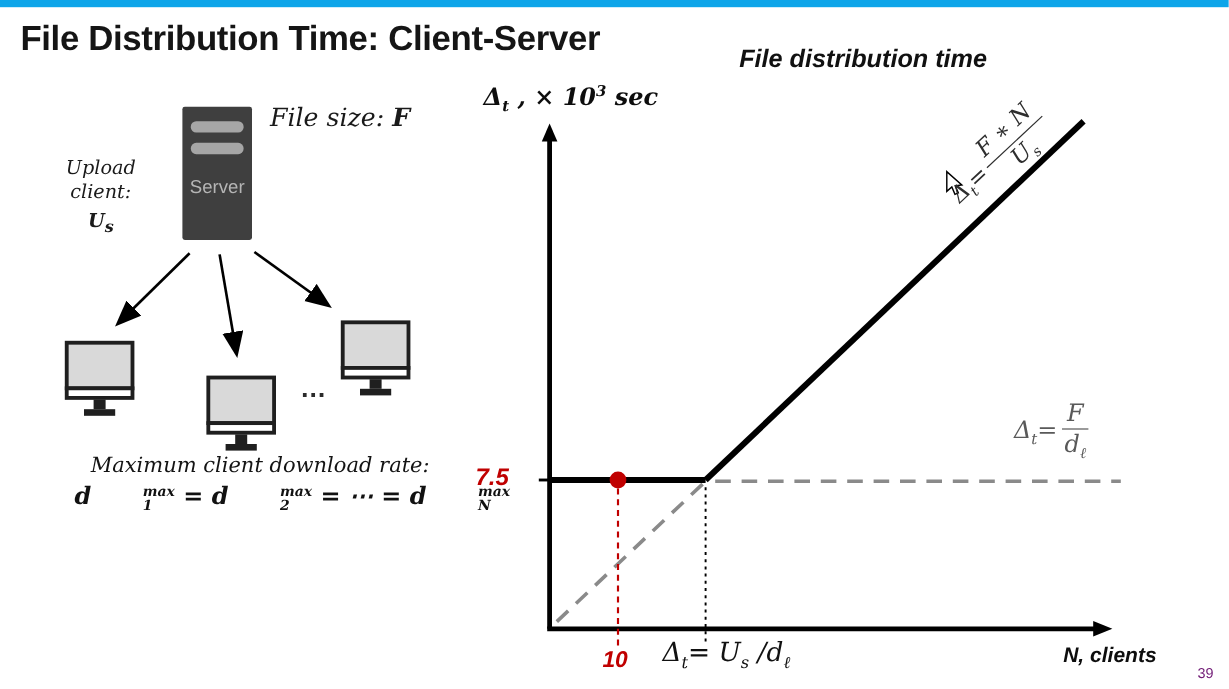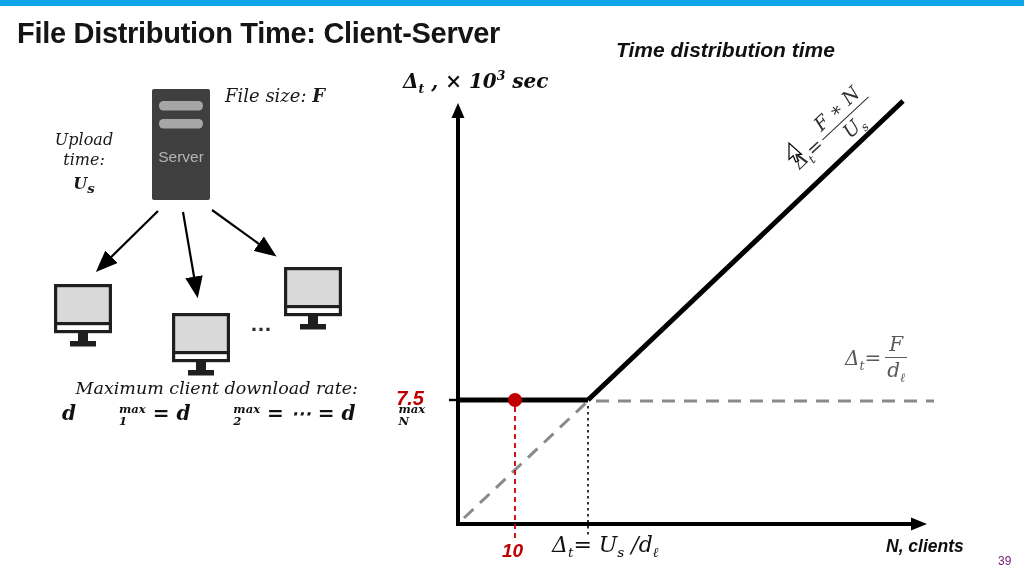--- a/index.html
+++ b/index.html
@@ -11,21 +11,21 @@
   .abs{position:absolute;}
   .gfx{position:absolute;left:0;top:0;width:1024px;height:574px;}
   .slide-title{
     left:17px;top:11px;font-size:29px;font-weight:600;color:#151515;
     letter-spacing:-0.3px;white-space:nowrap;
   }
   .serif-it{font-family:"DejaVu Serif","Liberation Serif",serif;font-style:italic;}
   .upload-label{left:45px;top:124px;width:78px;text-align:center;
     font-size:16px;color:#1a1a1a;line-height:1.25;}
   .upload-var{font-weight:bold;margin-top:4px;}
-  .filesize-label{left:225px;top:79px;font-size:18px;color:#1a1a1a;white-space:nowrap;}
+  .filesize-label{left:225px;top:79px;font-size:21px;color:#1a1a1a;white-space:nowrap;}
   .server-text{left:152px;top:142px;width:58px;text-align:center;
     font-size:15.5px;color:#b5b5b5;font-family:"Liberation Sans",sans-serif;}
   .ellipsis{left:250px;top:305px;font-size:22px;font-weight:bold;color:#2b2b2b;}
   .dl-caption{left:62px;top:372px;width:296px;text-align:right;
     font-size:17.5px;color:#141414;white-space:nowrap;}
   .dl-formula{left:62px;top:395px;width:296px;text-align:center;
     font-family:"DejaVu Serif","Liberation Serif",serif;font-style:italic;
     font-weight:bold;font-size:20px;color:#111;white-space:nowrap;}
   .stk{display:inline-block;vertical-align:-0.45em;line-height:1.05;
     text-align:left;font-size:0.58em;}
@@ -130,33 +130,33 @@
   </svg>
 
   <div class="abs slide-title">File Distribution Time: Client-Server</div>
 
   <div class="abs server-text">Server</div>
 
   <div class="abs filesize-label serif-it"><span>File size: </span><b>F</b></div>
 
   <div class="abs upload-label serif-it">
     <div>Upload</div>
-    <div>time:</div>
+    <div>client:</div>
     <div class="upload-var"><b><span>U</span><sub>s</sub></b></div>
   </div>
 
   <div class="abs ellipsis">…</div>
 
   <div class="abs dl-caption serif-it">Maximum client download rate:</div>
 
   <div class="abs dl-formula">
     <span>d</span><span class="stk"><span>max</span><span>1</span></span><span> = </span><span>d</span><span class="stk"><span>max</span><span>2</span></span><span> = ⋯ = </span><span>d</span><span class="stk"><span>max</span><span>N</span></span>
   </div>
 
-  <div class="abs chart-title">Time distribution time</div>
+  <div class="abs chart-title">File distribution time</div>
 
   <div class="abs y-label"><span>Δ</span><sub>t</sub><span> , × 10</span><sup>3</sup><span> sec</span></div>
 
   <div class="abs ytick-label">7.5</div>
 
   <div class="abs xtick-label">10</div>
 
   <div class="abs kink-label"><span>Δ</span><sub>t</sub><span>= </span><span>U</span><sub>s</sub><span> /</span><span>d</span><sub>ℓ</sub></div>
 
   <div class="abs formula-upper">

